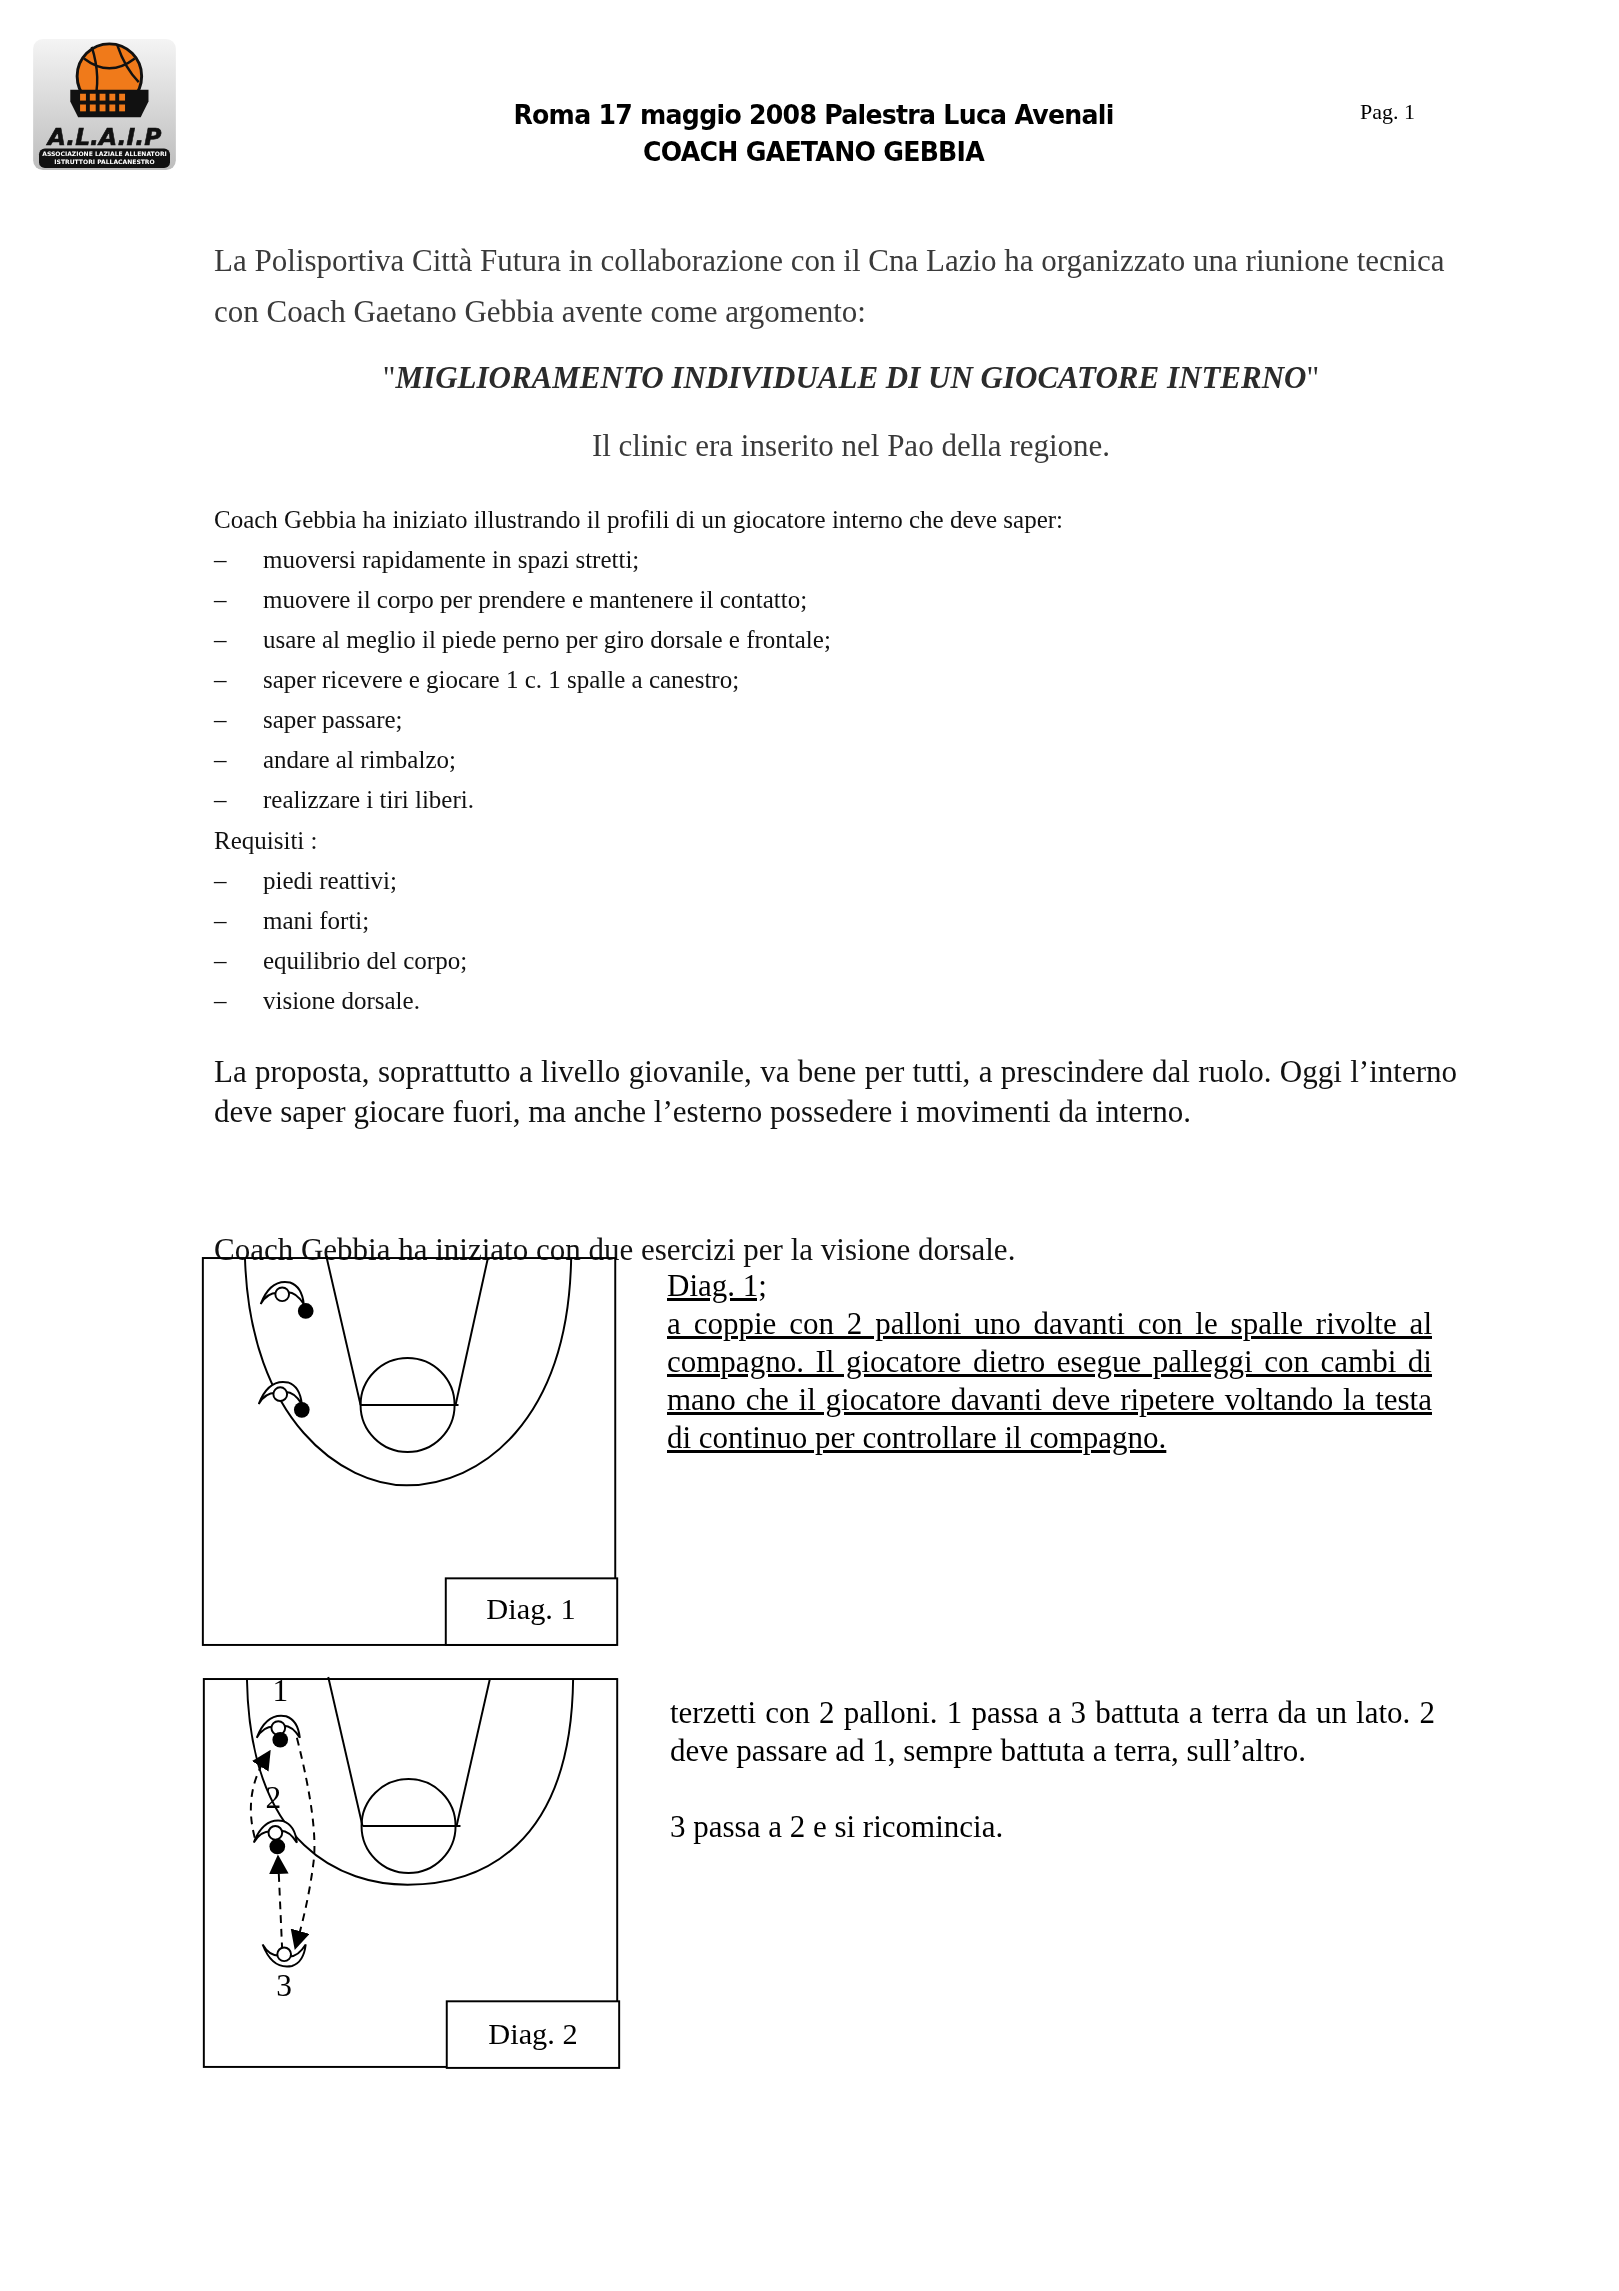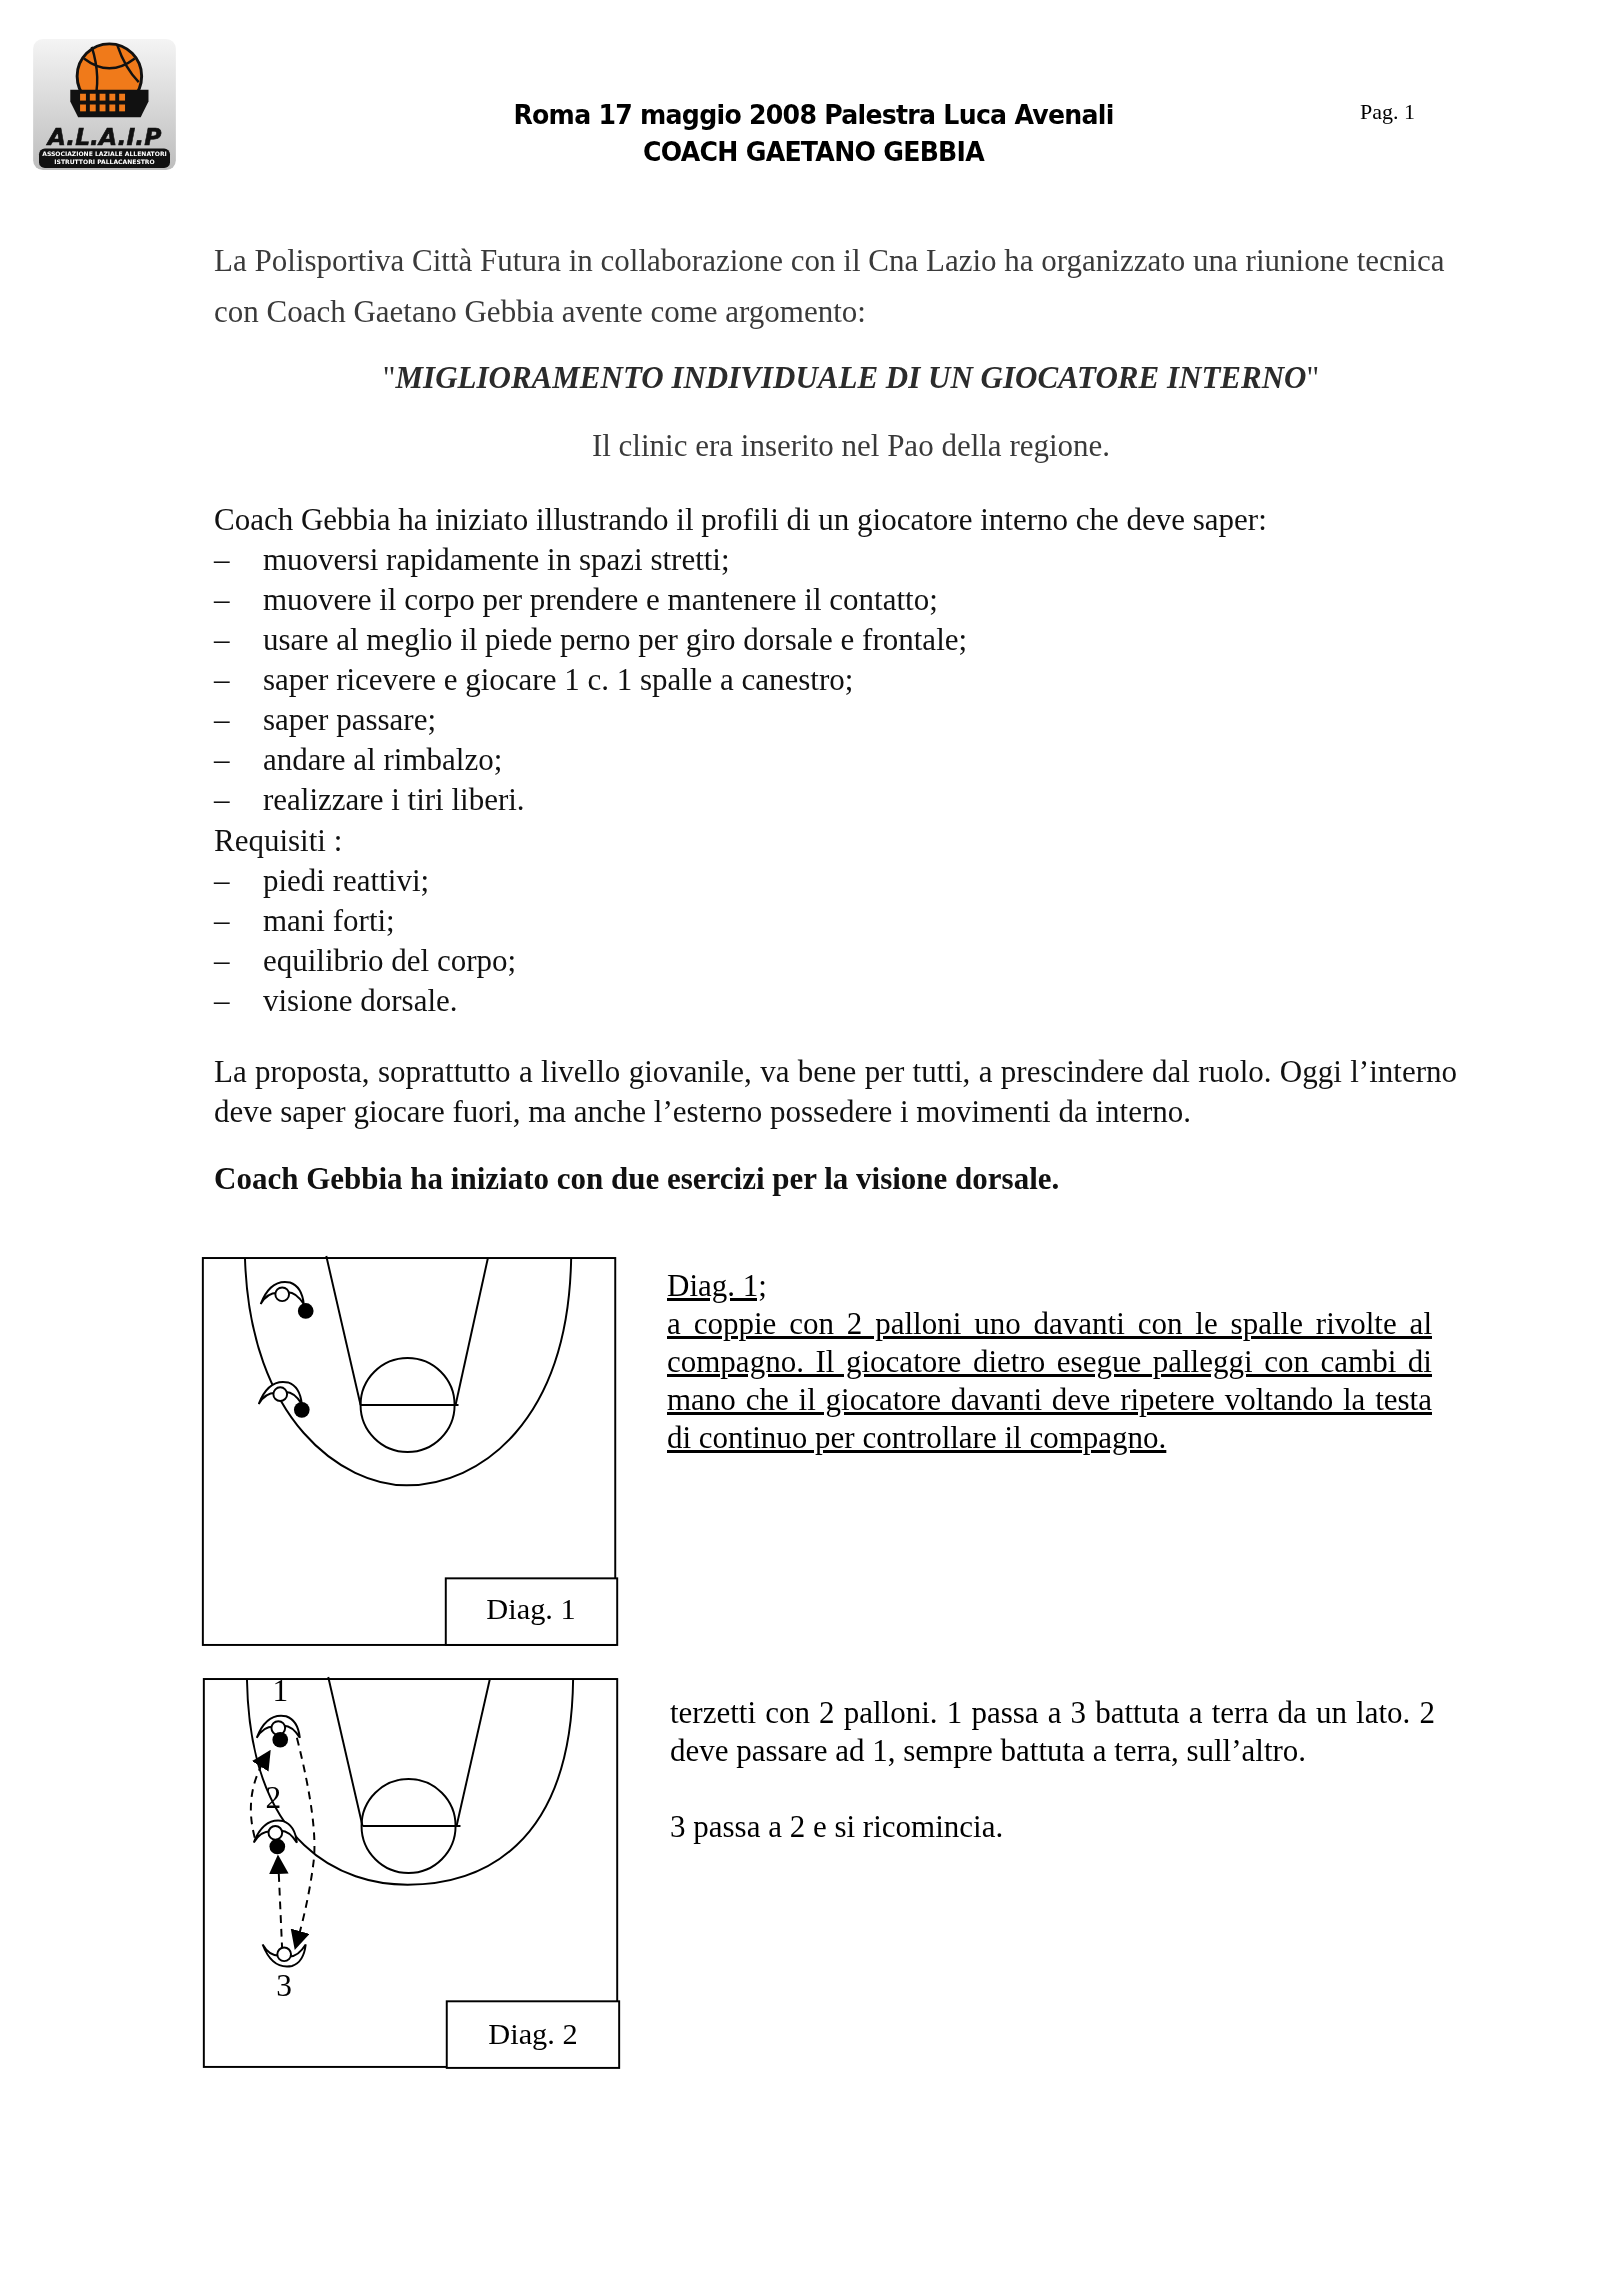--- a/index.html
+++ b/index.html
@@ -14,28 +14,28 @@
     transform: scaleX(0.92); transform-origin: center; line-height: 37px; }
   #header-page { position: absolute; left: 1360px; top: 99px; font-family: "Liberation Serif", serif;
     font-size: 22px; text-align: center; }
 
   .p { position: absolute; font-family: "Liberation Serif", serif; font-size: 31px; line-height: 40px; color: #2b2b2b; }
   #intro { left: 214px; top: 235px; width: 1274px; line-height: 51px; color:#3a3a3a; }
   #topic { left: 214px; top: 358px; width: 1274px; text-align: center; color:#2b2b2b; }
   #topic i { font-weight: bold; }
   #note { left: 214px; top: 426px; width: 1274px; text-align: center; color:#3a3a3a; }
 
-  .list-block { position: absolute; left: 214px; font-family: "Liberation Serif", serif; font-size: 31px; line-height: 40px; color:#111; }
+  .list-block { position: absolute; left: 214px; font-family: "Liberation Serif", serif; font-size: 25px; line-height: 40px; color:#111; }
   .list-block .li { position: relative; padding-left: 49px; }
   .list-block .li .dash { position: absolute; left: 0; }
   #profile { top: 500px; }
   #reqs { top: 821px; }
 
   #proposal { left: 214px; top: 1052px; width: 1243px; text-align: justify; color:#111; }
-  #exercises { left: 214px; top: 1159px; color:#111;font-weight:bold; }
+  #exercises { left: 214px; top: 1230px; color:#111; }
 
   .diag-svg { position: absolute; }
   #diag1-svg { left: 196px; top: 1245px; }
   #diag2-svg { left: 196px; top: 1666px; }
 
   .diag-text { position: absolute; font-family: "Liberation Serif", serif; font-size: 31px; line-height: 38px; color:#000; text-align: justify; }
   #diag1-text { left: 667px; top: 1267px; width: 765px; text-decoration: underline; }
   #diag2-text { left: 670px; top: 1694px; width: 765px; }
   .diag-box-label { font-family: "Liberation Serif", serif; font-size: 31px; }
   .player-num { font-family: "Liberation Serif", serif; font-size: 32px; }

